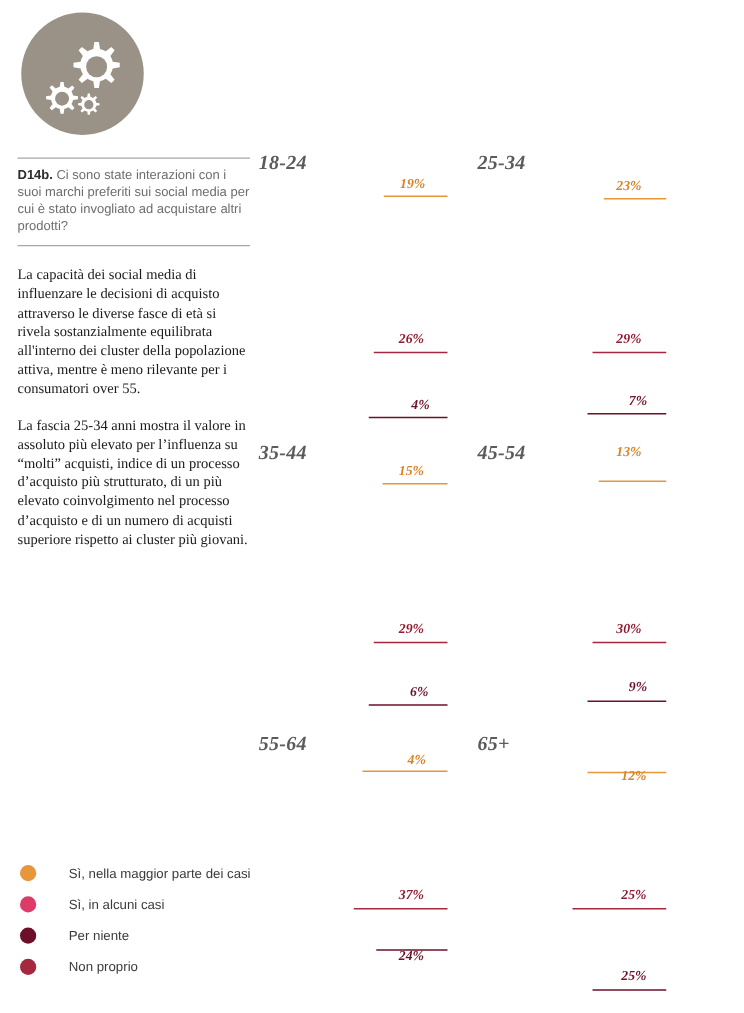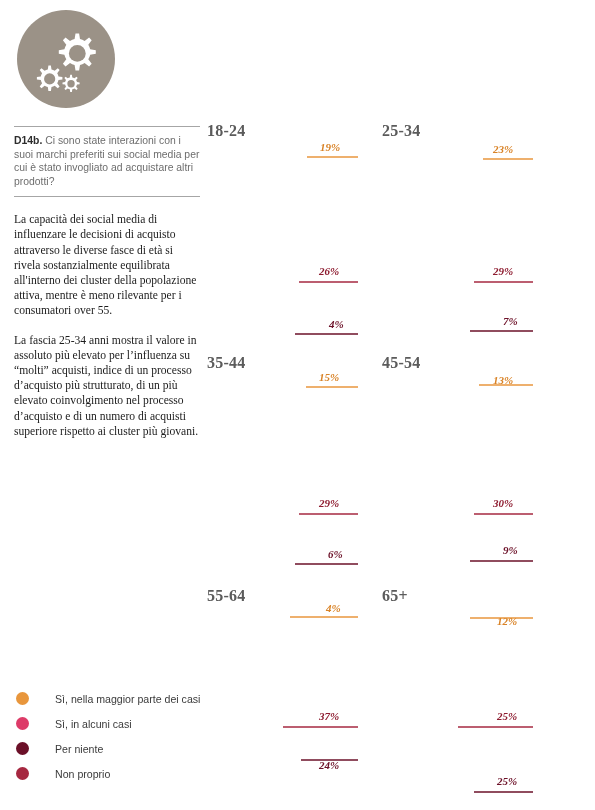--- a/index.html
+++ b/index.html
@@ -117,20 +117,21 @@
   .tree-cell {
     position: absolute;
     width: 180px;
     height: 230px;
   }
   .tree-age {
     position: absolute;
     left: 7px; top: 0px;
     font-family: "Liberation Serif", serif;
     font-weight: bold;
+    font-style: italic;
     font-size: 16px;
     color: #5b5b5b;
     letter-spacing: 0.2px;
     white-space: nowrap;
     text-align: center;
   }
   .tree-svg {
     position: absolute;
     left: 0; top: 0;
   }
@@ -353,21 +354,21 @@
       <g clip-path="url(#cl3)">
         <rect x="0" y="0" width="180" height="32" fill="#E8963C"></rect>
         <rect x="0" y="32" width="180" height="128" fill="#DD3B68"></rect>
         <rect x="0" y="160" width="180" height="47" fill="#A62840"></rect>
         <rect x="0" y="207" width="180" height="23" fill="#6B1028"></rect>
       </g>
       <line x1="104" y1="31" x2="158" y2="31" stroke="#E8963C" stroke-width="1.3"></line>
       <line x1="99" y1="160" x2="158" y2="160" stroke="#A62840" stroke-width="1.3"></line>
       <line x1="95" y1="207" x2="158" y2="207" stroke="#6B1028" stroke-width="1.3"></line>
     </svg>
-    <span class="callout c-orange" style="left:118px; top:20px;">13%</span>
+    <span class="callout c-orange" style="left:118px; top:2px;">13%</span>
     <span class="callout on-canopy" style="left:100px; top:76px;">48%</span>
     <span class="callout c-dark" style="left:118px; top:143px;">30%</span>
     <span class="callout c-darker" style="left:128px; top:190px;">9%</span>
   </div>
 
   <div class="tree-cell" style="left:0px; top:465px;">
     <div class="tree-age">55-64</div>
     <svg class="tree-svg" width="180" height="230" viewBox="0 0 180 230">
       <defs>
         <clipPath id="cl4">

